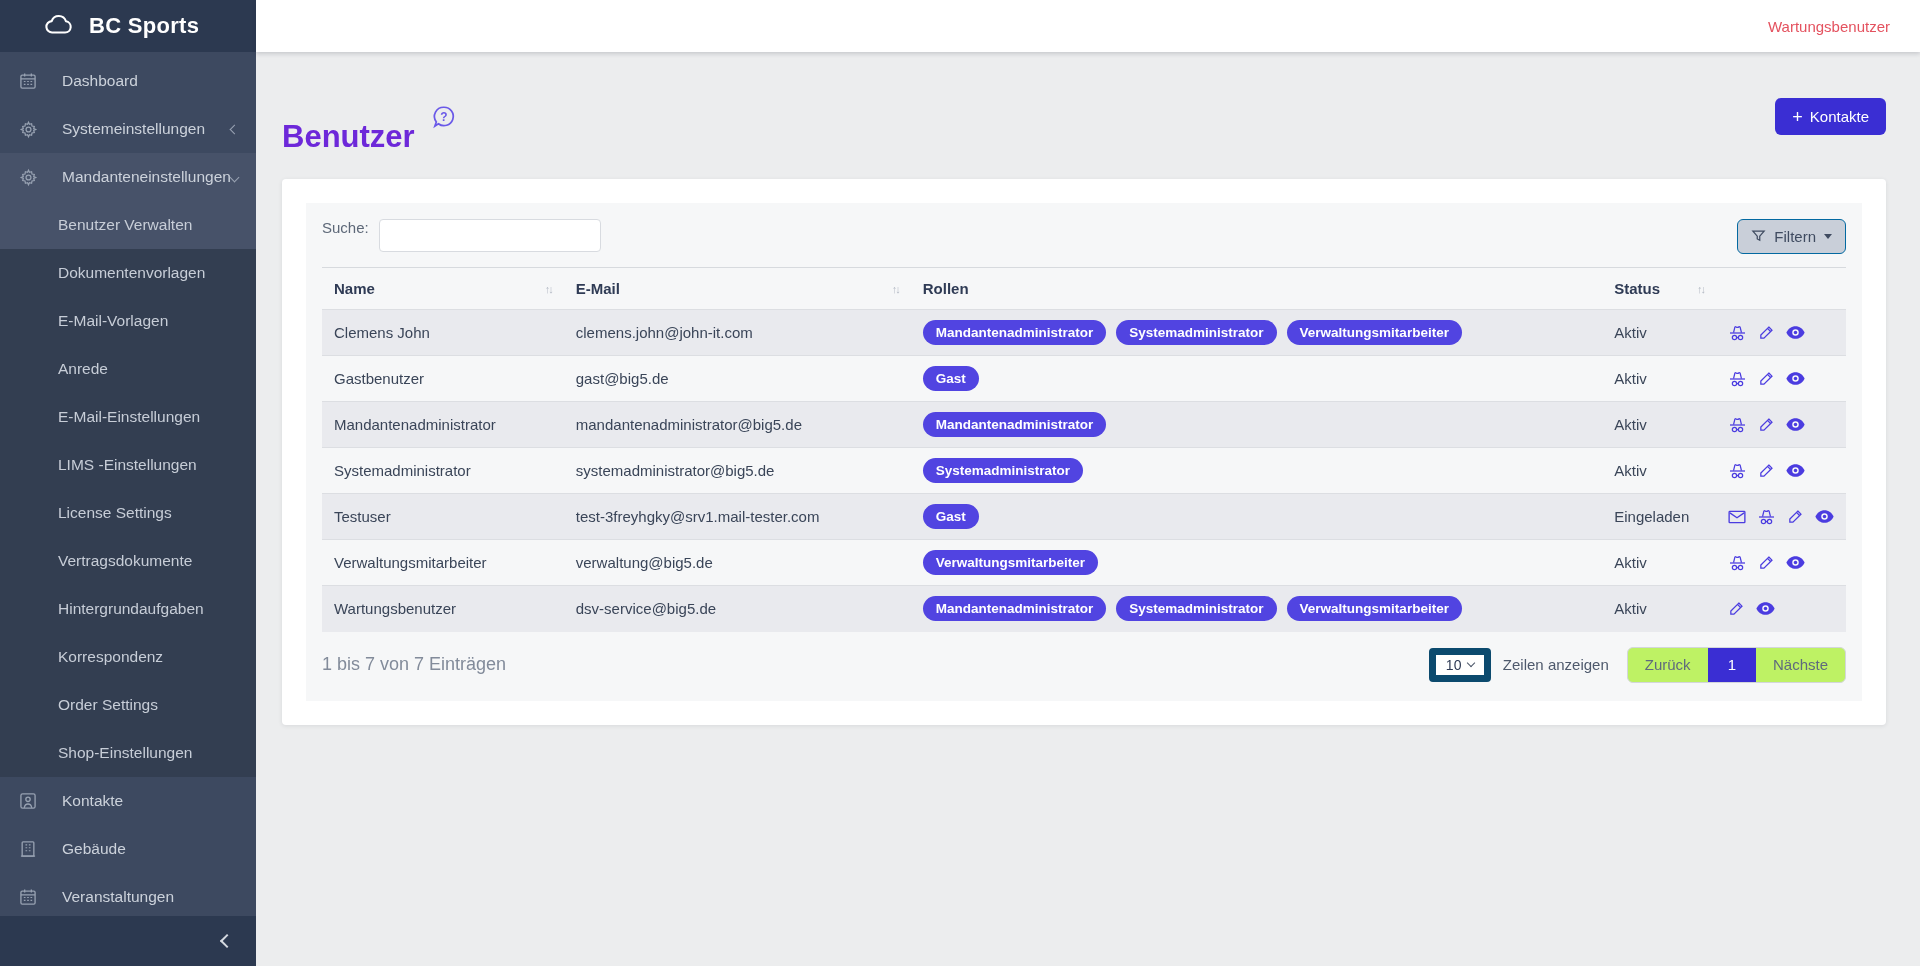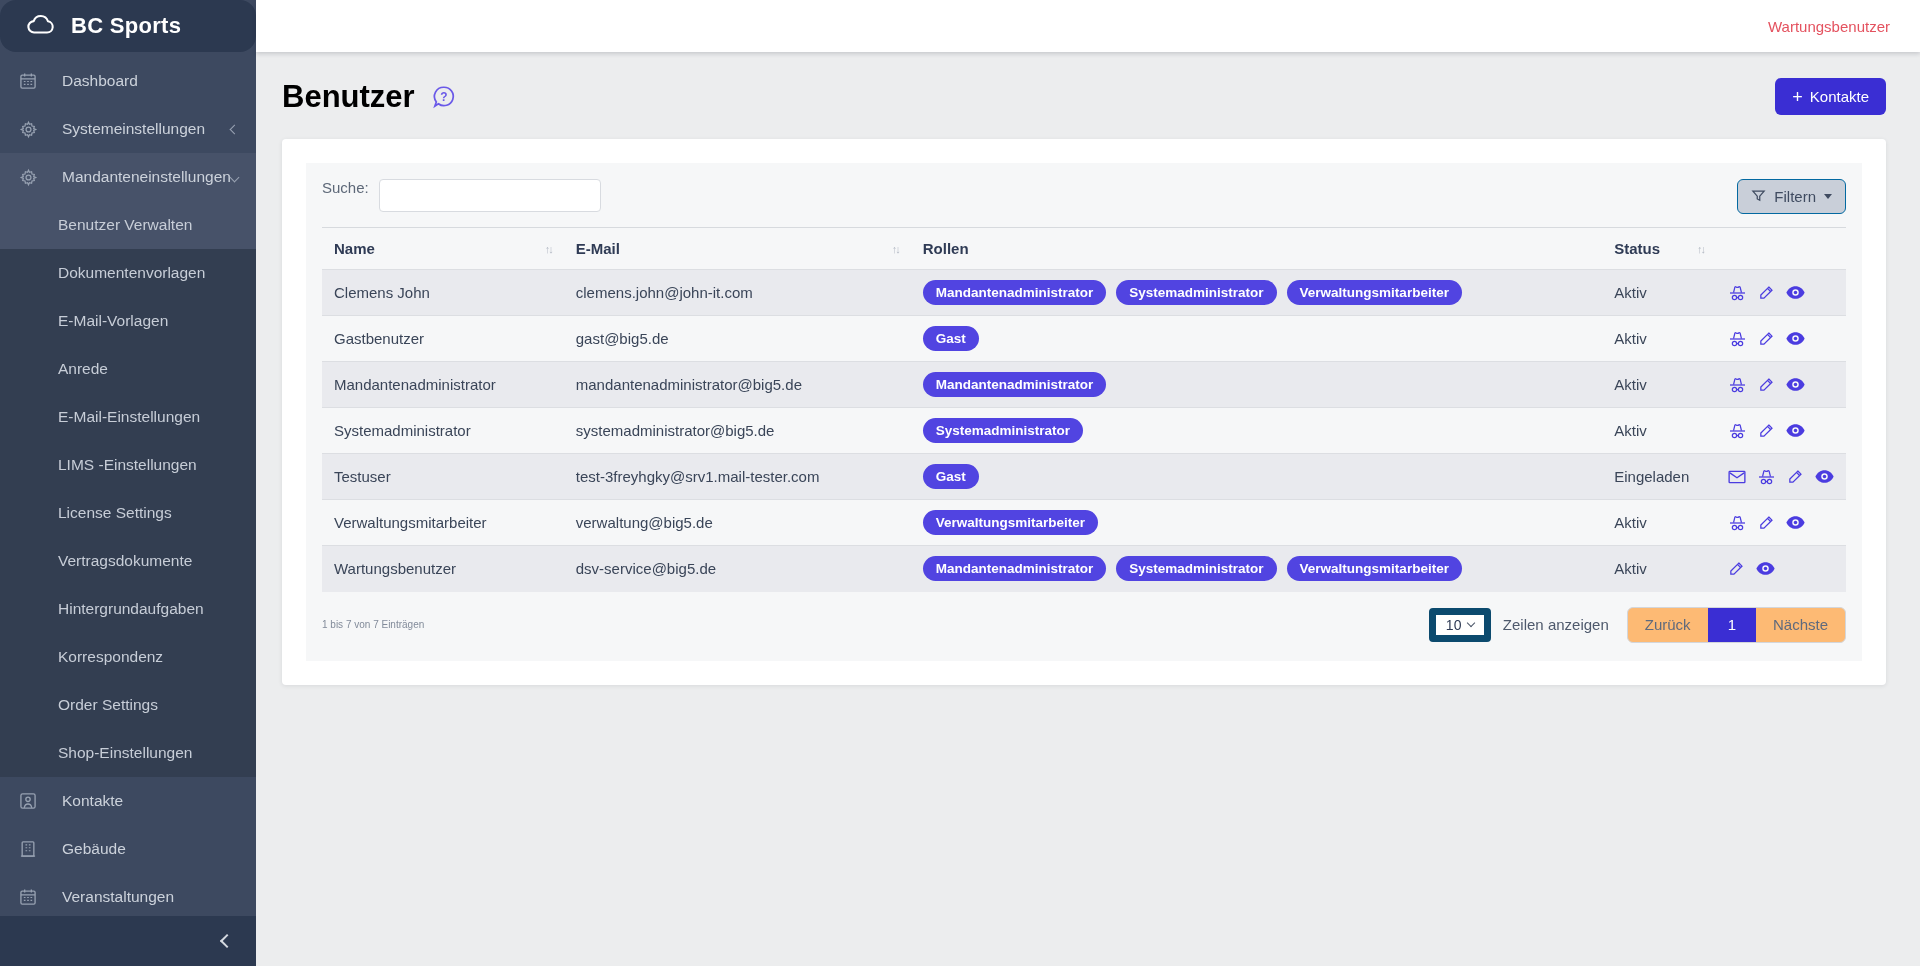--- a/index.html
+++ b/index.html
@@ -2,21 +2,21 @@
 <html><head>
 <meta charset="utf-8">
 <style>
   * { box-sizing: border-box; margin: 0; padding: 0; }
   html,body { width:1920px; height:966px; overflow:hidden; }
   body { font-family:"Liberation Sans", sans-serif; background:#ecedee; }
   .app { display:flex; width:1920px; height:966px; }
 
   
   .sidebar { position:relative; width:256px; height:966px; background:#3d4960; flex:0 0 256px; overflow:hidden; }
-  .sidebar-header { height:52px; background:#2c3950; display:flex; align-items:center; padding-left:26px; gap:15px;border-radius:16px; }
+  .sidebar-header { height:52px; background:#2c3950; display:flex; align-items:center; padding-left:44px; gap:15px; }
   .brand-name { color:#ffffff; font-size:22px; font-weight:bold; letter-spacing:.3px; }
   .nav { padding-top:5px; }
   .nav-item { height:48px; display:flex; align-items:center; padding:0 14px 0 18px; color:#ccd2db; font-size:15.5px; cursor:pointer; }
   .nav-item .nav-icon { width:20px; height:20px; margin-right:6px; color:#97a1b1; display:flex; align-items:center; justify-content:center; flex:0 0 20px; }
   .nav-item .nav-label { flex:1; padding-left:18px; }
   .nav-item.open-group { background:#475269; }
   .sub-item { height:48px; display:flex; align-items:center; padding-left:58px; color:#c7cdd7; font-size:15.5px; cursor:pointer; background:#333e51; }
   .sub-item.active-sub { background:#475269; }
   .chev { display:inline-block; width:7px; height:7px; border-right:1.8px solid currentColor; border-bottom:1.8px solid currentColor; }
   .chev.left { transform:rotate(135deg); }
@@ -24,21 +24,21 @@
   .nav-chev { color:#9aa3b3; margin-right:4px; }
   .sidebar-footer { position:absolute; bottom:0; left:0; width:256px; height:50px; background:#2c3950; display:flex; align-items:center; justify-content:flex-end; padding-right:24px; cursor:pointer; }
   .sidebar-footer .chev { width:10px; height:10px; border-width:2.4px; color:#d6dae1; }
 
   
   .main { flex:1; display:flex; flex-direction:column; }
   .topbar { height:52px; background:#ffffff; box-shadow:0 2px 4px rgba(40,45,60,.18); display:flex; align-items:center; justify-content:flex-end; padding-right:30px; position:relative; z-index:2; }
   .user-link { color:#e4525f; font-size:15px; cursor:pointer; text-decoration:none; }
   .content { flex:1; padding:26px 34px 0 26px; background:#ecedee; }
   .page-head { display:flex; align-items:center; margin-bottom:24px; }
-  .page-title { font-size:31px; font-weight:bold; color:#000000; }
+  .page-title { font-size:31px; font-weight:bold; color:#6d28d9;margin-top:41px; }
   .help-btn { margin-left:16px; background:none; border:none; cursor:pointer; display:flex; align-items:center; }
   .create-btn { margin-left:auto; background:#3a2ed3; color:#fff; border:none; border-radius:6px; height:37px; padding:0 17px; font-size:15px; font-family:inherit; cursor:pointer; display:flex; align-items:center; gap:7px; }
   .create-plus { font-size:18px; font-weight:400; line-height:1; }
 
   
   .card { background:#ffffff; border-radius:4px; box-shadow:0 1px 4px rgba(40,45,60,.10); padding:24px; }
   .panel { background:#f6f7f8; padding:16px 16px 18px; }
   .toolbar-row { display:flex; align-items:flex-start; }
   .search-label { color:#5d6878; font-size:15px; }
   .search-input { margin-left:10px; width:222px; height:33px; border:1px solid #d8dbe0; border-radius:4px; background:#fff; padding:0 10px; font-size:14px; font-family:inherit; color:#3a4558; outline:none; }
@@ -58,26 +58,26 @@
   .c-mail { width:23%; }
   .c-roles { width:46.5%; }
   .c-status { width:7.5%; }
   .c-act { width:7%; }
   .badge { display:inline-block; background:#5144e1; color:#ffffff; font-size:13.5px; font-weight:bold; border-radius:14px; padding:5px 13px; margin-right:10px; white-space:nowrap; }
   .acts { display:flex; align-items:center; gap:11px; }
   .act { background:none; border:none; padding:0; color:#4b3ce0; cursor:pointer; display:flex; align-items:center; }
 
   
   .table-footer { display:flex; align-items:center; margin-top:15px; }
-  .entries-info { color:#828b9a; font-size:10px; }
+  .entries-info { color:#828b9a; font-size:18px; }
   .footer-right { margin-left:auto; display:flex; align-items:center; }
   .pagesize { width:62px; height:34px; background:#fff; border:7px solid #0c4a6e; border-radius:4px; display:flex; align-items:center; justify-content:space-between; padding:0 10px; font-size:14px; color:#2f3b55; cursor:pointer; }
   .pagesize .chev { width:6px; height:6px; color:#4a5568; margin-top:-3px; }
   .rows-label { color:#4e596c; font-size:15px; margin:0 18px 0 12px; }
-  .pager { display:inline-flex; border:1px solid #d3d6db; border-radius:6px; overflow:hidden; background:#fdba74; }
+  .pager { display:inline-flex; border:1px solid #d3d6db; border-radius:6px; overflow:hidden; background:#bef264; }
   .pager button { border:none; background:transparent; font-family:inherit; font-size:15px; color:#5f6a7d; padding:0 17px; height:34px; cursor:pointer; }
   .pager button.active { background:#3a2ed3; color:#fff; padding:0 20px; }
 </style>
 </head>
 <body>
 
 <div class="app">
 
   <aside class="sidebar">
     <div class="sidebar-header">

